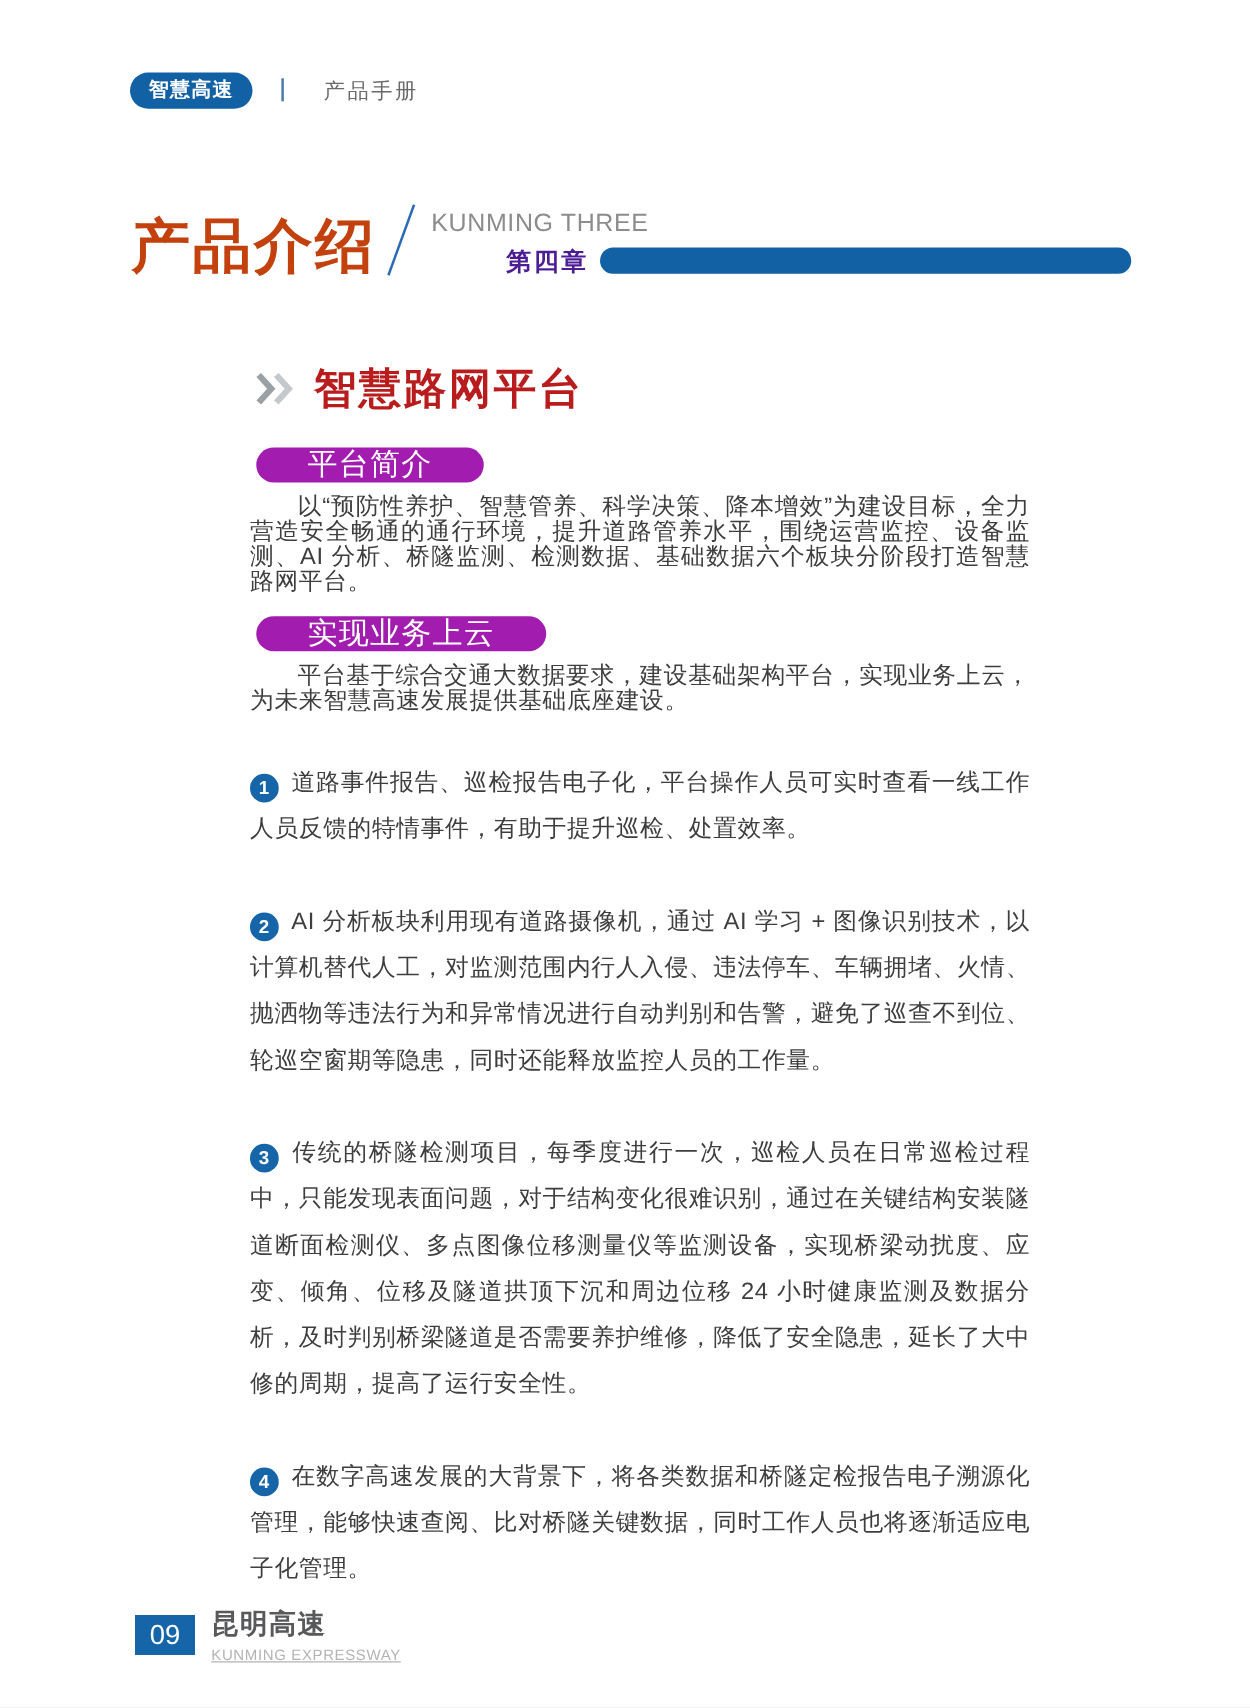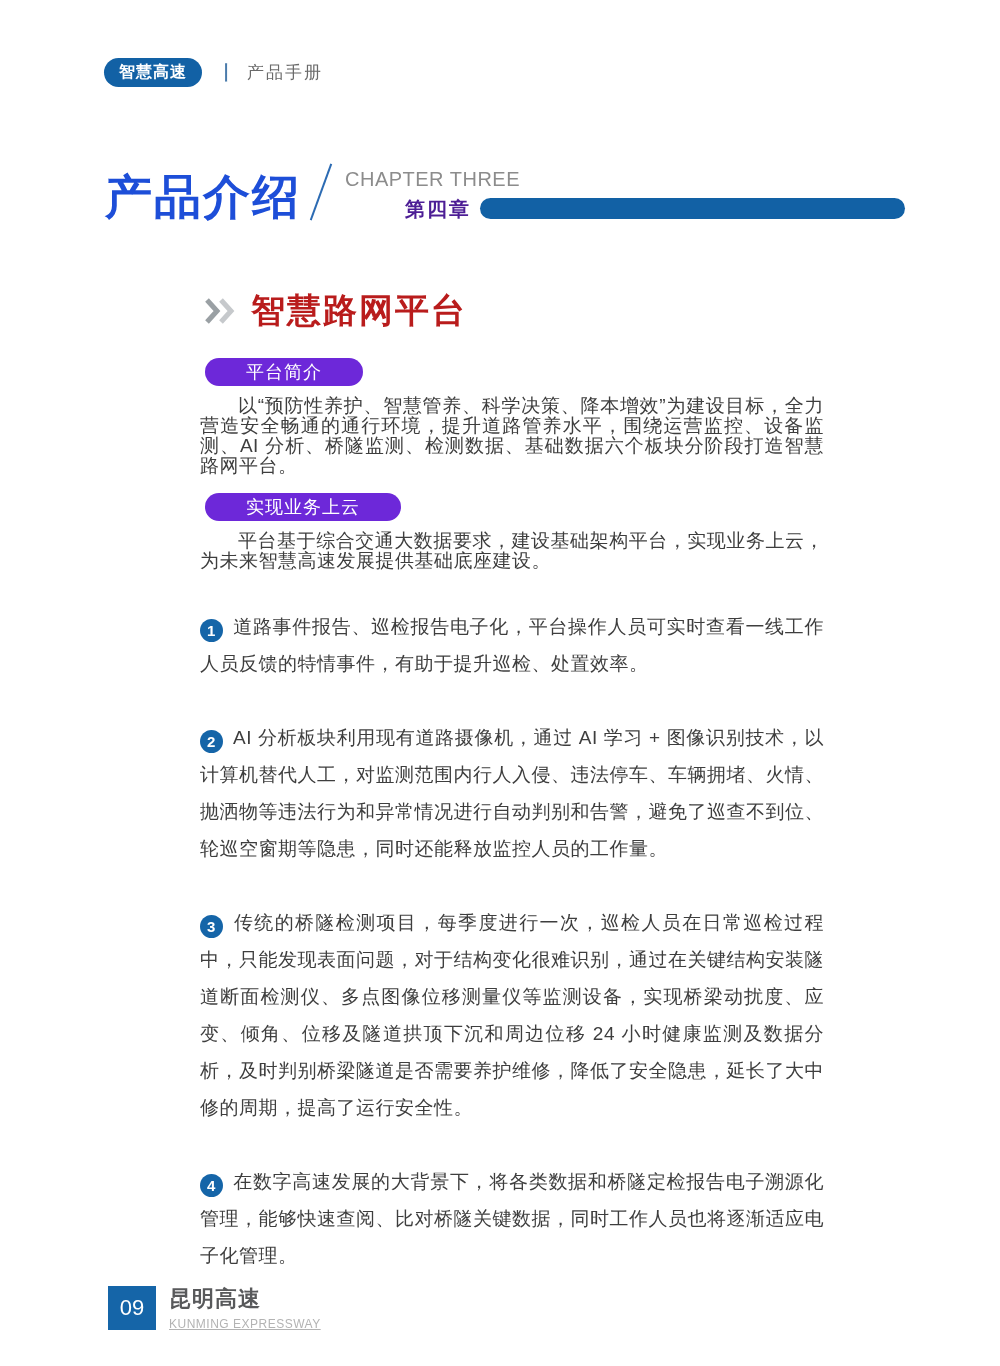--- a/index.html
+++ b/index.html
@@ -12,27 +12,27 @@
     padding-left:10px;
   }
 
   
   .top-bar { position:absolute; top:58px; left:104px; display:flex; align-items:center; }
   .brand-pill {
     background:#1261a5; color:#ffffff; font-size:16px; font-weight:bold;
     padding:4px 15px; border-radius:15px; letter-spacing:1px;
   }
   .top-sep { color:#4a7bab; font-size:17px; margin:0 12px 0 16px; font-weight:bold; transform:scaleY(1.1); }
-  .doc-title { color:#6a6a6a; font-size:17px; letter-spacing:2px; }
+  .doc-title { color:#6a6a6a; font-size:17px; letter-spacing:2px;margin-left:12px; }
 
   
   .chapter-row { position:absolute; top:160px; left:105px; width:800px; height:66px; }
   .chapter-title {
     position:absolute; left:0; top:6px;
-    color:#1d4ed8; font-size:47px; font-weight:bold; letter-spacing:2px;
+    color:#c2410c; font-size:47px; font-weight:bold; letter-spacing:2px;
   }
   .chapter-slash {
     position:absolute; left:215px; top:2px; width:2px; height:60px;
     background:#2c6bb3; transform:rotate(20deg);
   }
   .chapter-meta { position:absolute; left:240px; top:8px; width:126px; text-align:right; }
   .chapter-en { color:#8c8c8c; font-size:20px; letter-spacing:0.5px; white-space:nowrap; }
   .chapter-cn { color:#4c1d95; font-size:20px; font-weight:bold; margin-top:5px; letter-spacing:2px; }
   .chapter-bar {
     position:absolute; left:375px; top:38px; width:425px; height:21px;
@@ -41,21 +41,21 @@
 
   
   .section-heading { position:absolute; top:288px; left:203px; display:flex; align-items:center; }
   .chevrons { margin-right:14px; margin-top:4px; }
   .section-title { color:#b91c1c; font-size:34px; font-weight:bold; letter-spacing:2px; }
 
   
   .content { position:absolute; top:358px; left:200px; width:624px; }
   .badge {
     display:inline-block; margin-left:5px;
-    background:#6d28d9; color:#ffffff; font-size:18px;
+    background:#a21caf; color:#ffffff; font-size:24px;
     height:28px; line-height:28px; padding:0 41px; border-radius:14px;
     letter-spacing:1px;
   }
   .para {
     margin-top:10px; font-size:19px; line-height:20px; color:#3e3e3e;
     text-align:justify; text-indent:2em; letter-spacing:0.5px;
   }
   .badge-2 { margin-top:17px; }
   .item {
     margin-top:37px; font-size:19px; line-height:37px; color:#3e3e3e;
@@ -64,21 +64,21 @@
   .num-circle {
     display:inline-flex; align-items:center; justify-content:center;
     width:23px; height:23px; border-radius:50%;
     background:#1565a8; color:#ffffff; font-size:15px; font-weight:bold;
     margin-right:10px; vertical-align:-3px;
   }
 
   
   .footer { position:absolute; top:1284px; left:108px; display:flex; align-items:center; }
   .page-num {
-    width:48px; height:44px; background:#1565a8; color:#ffffff;
+    width:48px; height:32px; background:#1565a8; color:#ffffff;
     display:flex; align-items:center; justify-content:center; font-size:22px;
   }
   .footer-text { margin-left:13px; }
   .company-cn { color:#58595b; font-size:22px; font-weight:bold; letter-spacing:1px; }
   .company-en { color:#b3b3b3; font-size:12px; letter-spacing:0.5px; margin-top:3px;text-decoration:underline; }
 </style>
 </head>
 <body>
 
 <div class="page">
@@ -86,21 +86,21 @@
   <header class="top-bar">
     <span class="brand-pill">智慧高速</span>
     <span class="top-sep">丨</span>
     <span class="doc-title">产品手册</span>
   </header>
 
   <div class="chapter-row">
     <h1 class="chapter-title">产品介绍</h1>
     <div class="chapter-slash"></div>
     <div class="chapter-meta">
-      <div class="chapter-en">CHAPTER THREE</div>
+      <div class="chapter-en">KUNMING THREE</div>
       <div class="chapter-cn">第四章</div>
     </div>
     <div class="chapter-bar"></div>
   </div>
 
   <div class="section-heading">
     <span class="chevrons">
       <svg width="34" height="28" viewBox="0 0 34 28">
         <polyline points="4,3 14,14 4,25" stroke="#9aa0a4" stroke-width="5" fill="none"></polyline>
         <polyline points="18,3 28,14 18,25" stroke="#c6c9cc" stroke-width="5" fill="none"></polyline>

